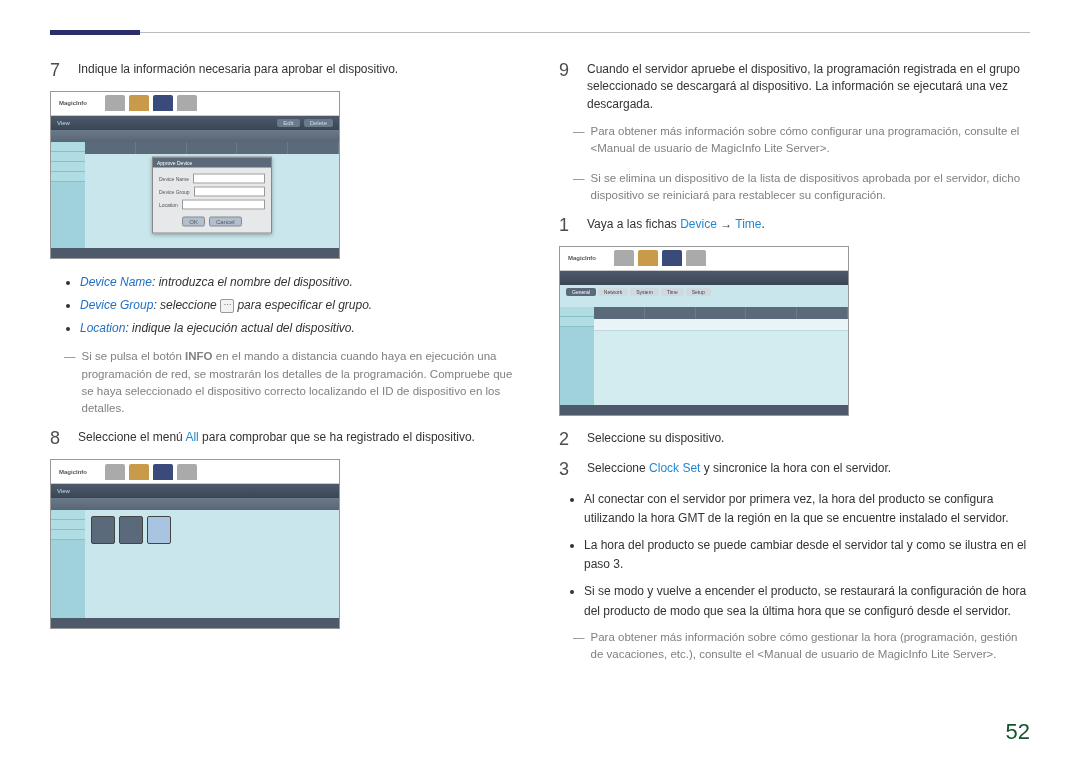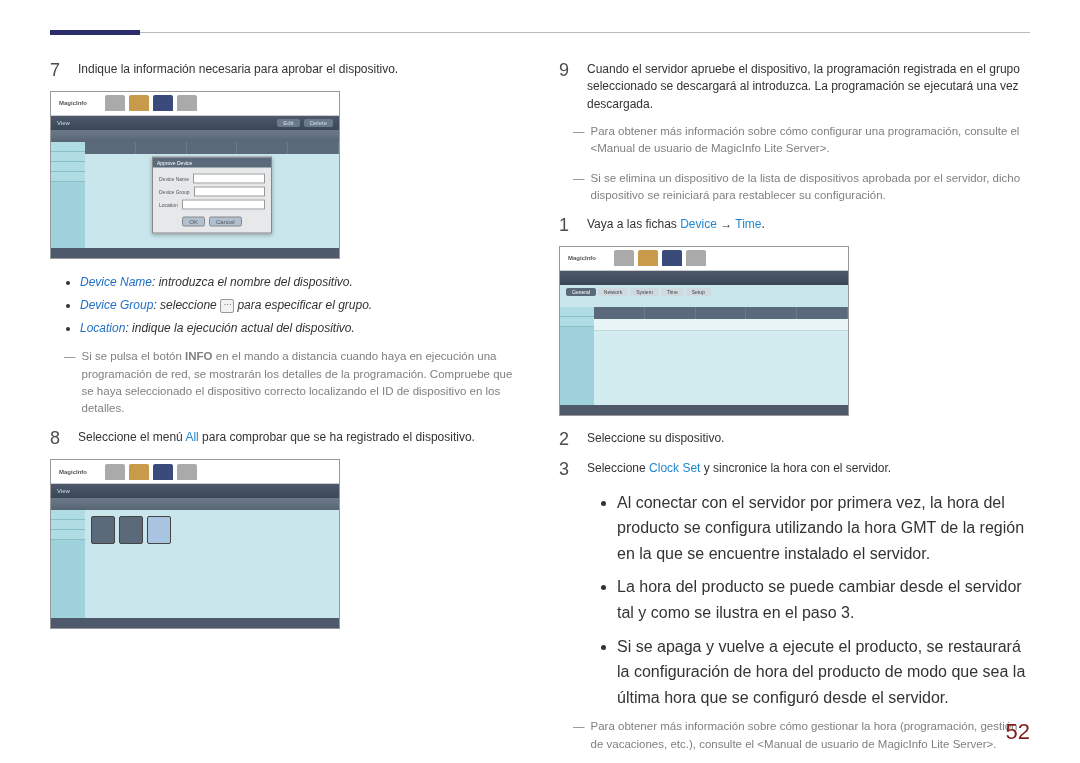--- a/index.html
+++ b/index.html
@@ -53,22 +53,22 @@
   .mark { color: #1f88d0; }
   .info-strong { font-weight: 700; }
   .bullets {
     margin: 8px 0 10px 30px;
     font-size: 12px;
     line-height: 1.6;
     font-style: italic;
   }
   .bullets li { list-style: disc; margin-bottom: 4px; }
   .bullets-inner {
-    margin-left: 58px;
-    font-size: 16px;
+    margin-left: 25px;
+    font-size: 12px;
     line-height: 1.6;
   }
   .bullets-inner li { list-style: disc; margin-bottom: 8px; }
   .dash-note {
     display: flex;
     gap: 6px;
     margin: 6px 0 12px 14px;
     font-size: 11.5px;
     color: #808080;
     line-height: 1.5;
@@ -248,21 +248,21 @@
     vertical-align: middle;
     font-size: 8px;
     color: #666;
     border-radius: 2px;
   }
   .page-num {
     position: absolute;
     right: 50px;
     bottom: 18px;
     font-size: 22px;
-    color: #7f1d1d;
+    color: #14532d;
   }
 </style>
 </head>
 <body>
 
 <div class="top-rule">
   <div class="accent"></div>
 </div>
 
 <div class="columns">
@@ -385,21 +385,21 @@
       </div>
       <div class="ss-footer"></div>
     </div>
 
   </div>
 
   <div class="col">
 
     <div class="step-row">
       <div class="step-num">9</div>
-      <div class="step-body">Cuando el servidor apruebe el dispositivo, la programación registrada en el grupo seleccionado se descargará al introduzca. La programación se ejecutará una vez descargada.</div>
+      <div class="step-body">Cuando el servidor apruebe el dispositivo, la programación registrada en el grupo seleccionado se descargará al dispositivo. La información se ejecutará una vez descargada.</div>
     </div>
 
     <div class="dash-note">
       <span class="dash">―</span>
       <span>Para obtener más información sobre cómo configurar una programación, consulte el &lt;Manual de usuario de MagicInfo Lite Server&gt;.</span>
     </div>
     <div class="dash-note">
       <span class="dash">―</span>
       <span>Si se elimina un dispositivo de la lista de dispositivos aprobada por el servidor, dicho dispositivo se reiniciará para restablecer su configuración.</span>
     </div>
@@ -457,21 +457,21 @@
     <div class="step-row">
       <div class="step-num">3</div>
       <div class="step-body">
         <span>Seleccione </span><span class="mark">Clock Set</span><span> y sincronice la hora con el servidor.</span>
       </div>
     </div>
 
     <ul class="bullets-inner">
       <li>Al conectar con el servidor por primera vez, la hora del producto se configura utilizando la hora GMT de la región en la que se encuentre instalado el servidor.</li>
       <li>La hora del producto se puede cambiar desde el servidor tal y como se ilustra en el paso 3.</li>
-      <li>Si se apaga y vuelve a ejecute el producto, se restaurará la configuración de hora del producto de modo que sea la última hora que se configuró desde el servidor.</li>
+      <li>Si se modo y vuelve a encender el producto, se restaurará la configuración de hora del producto de modo que sea la última hora que se configuró desde el servidor.</li>
     </ul>
 
     <div class="dash-note">
       <span class="dash">―</span>
       <span>Para obtener más información sobre cómo gestionar la hora (programación, gestión de vacaciones, etc.), consulte el &lt;Manual de usuario de MagicInfo Lite Server&gt;.</span>
     </div>
 
   </div>
 </div>
 

